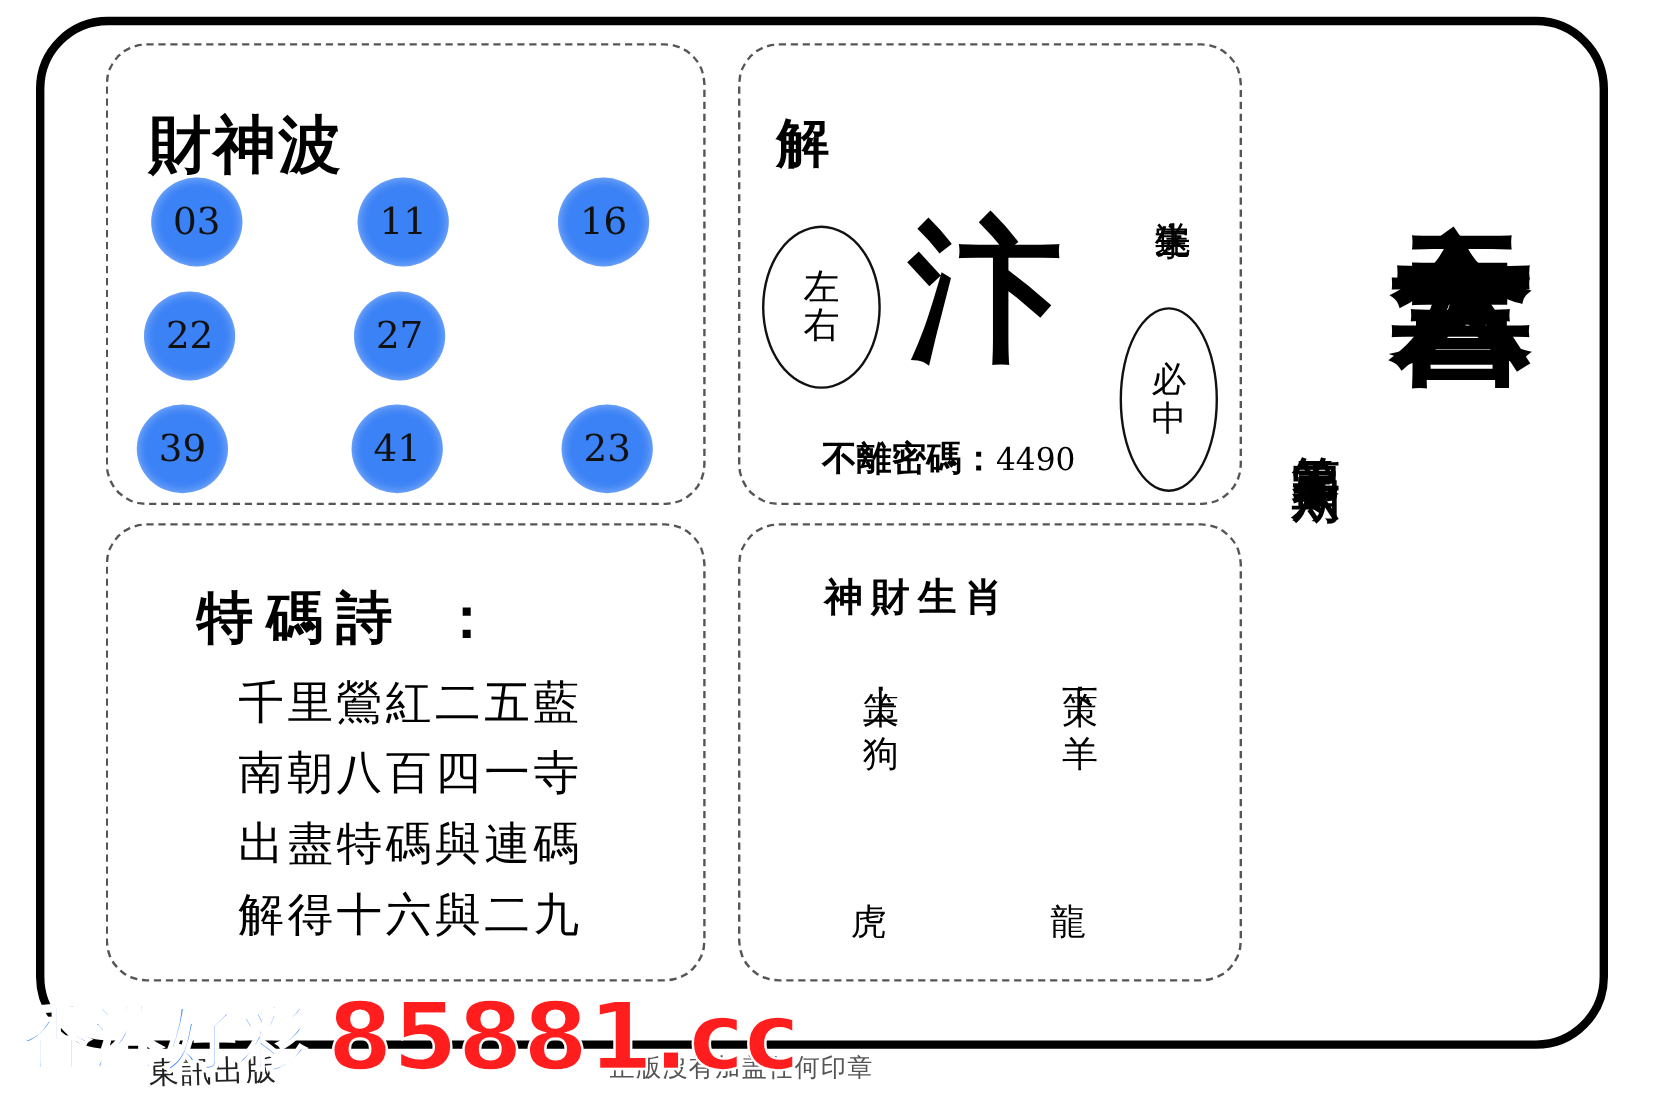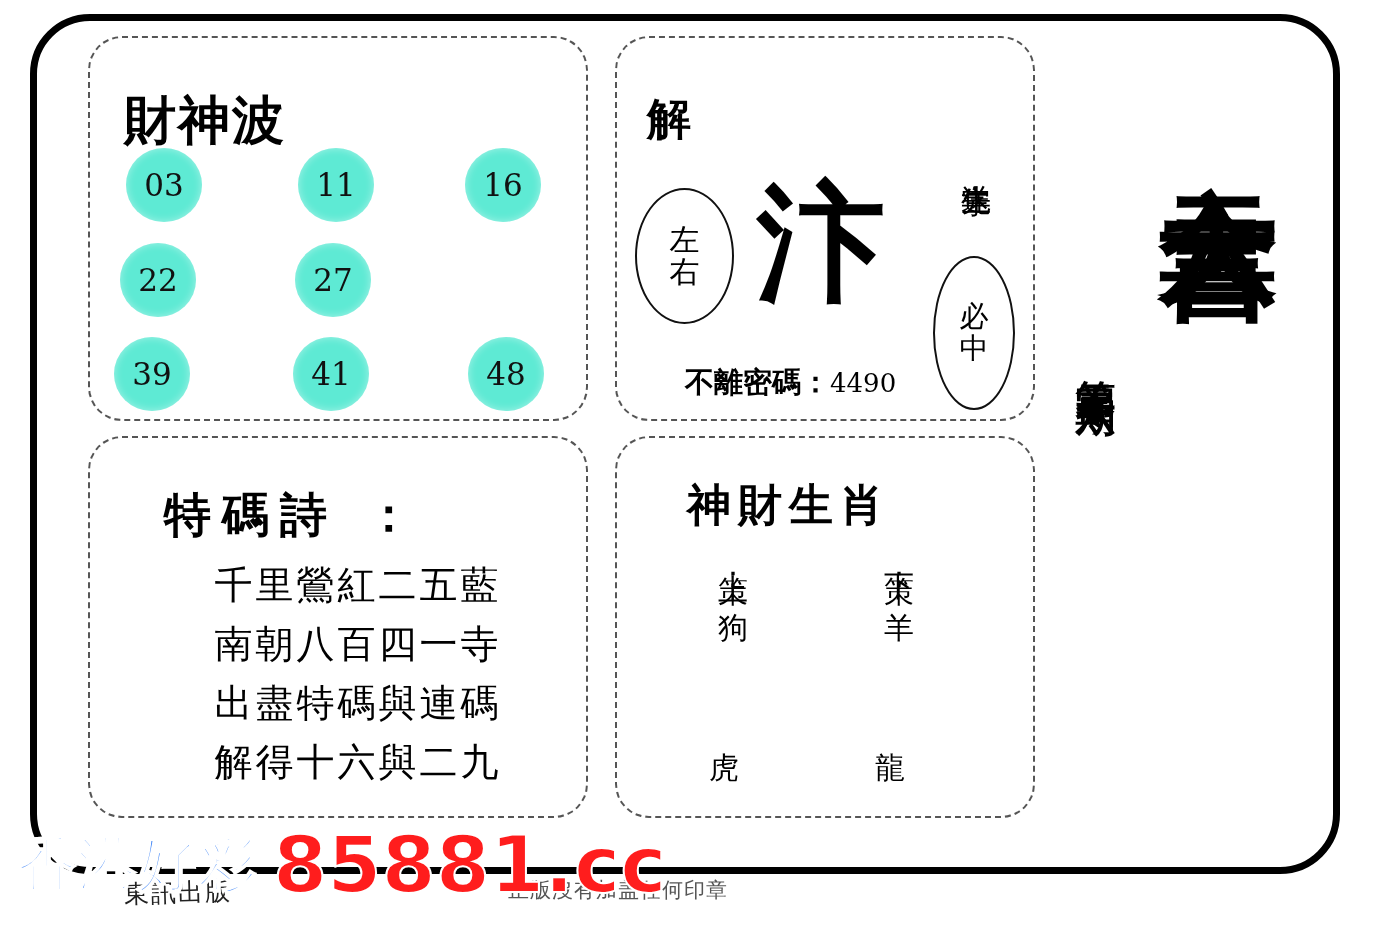--- a/index.html
+++ b/index.html
@@ -58,21 +58,21 @@
     left: 22px;
     top: 110px;
     width: 456px;
     height: 260px;
   }
   .ball {
     position: absolute;
     width: 76px;
     height: 74px;
     border-radius: 50%;
-    background: #5eead4;
+    background: #3b82f6;
     color: #111;
     display: flex;
     align-items: center;
     justify-content: center;
     font-size: 31px;
     font-family: "DejaVu Serif", serif;
     box-shadow: inset 0 0 9px rgba(255,255,255,0.45);
   }
   .ball.r0 { top: 0; }
   .ball.r1 { top: 95px; }
@@ -174,21 +174,21 @@
   .poem-title {
     position: absolute;
     left: 74px;
     top: 46px;
     font-size: 47px;
     font-weight: 700;
     letter-spacing: 11px;
   }
   .poem-lines {
     position: absolute;
-    left: 58px;
+    left: 42px;
     top: 118px;
     width: 420px;
   }
   .poem-line {
     font-size: 38px;
     letter-spacing: 3px;
     line-height: 1.55;
     text-align: center;
   }
 
@@ -196,21 +196,21 @@
   #panel-zodiac {
     left: 615px;
     top: 436px;
     width: 420px;
     height: 382px;
   }
   .zodiac-title {
     position: absolute;
     left: 70px;
     top: 38px;
-    font-size: 44px;
+    font-size: 32px;
     font-weight: 700;
     letter-spacing: 7px;
   }
   .zodiac-col {
     position: absolute;
     width: 44px;
     writing-mode: vertical-rl;
     font-size: 30px;
     line-height: 1.3;
     text-align: left;
@@ -307,21 +307,21 @@
 <div class="panel" id="panel-caishenbo">
   <div class="panel-title-cs">財神波</div>
   <div class="ball-grid">
     <div class="ball r0 c0">03</div>
     <div class="ball r0 c1">11</div>
     <div class="ball r0 c2">16</div>
     <div class="ball r1 c0">22</div>
     <div class="ball r1 c1">27</div>
     <div class="ball r2 c0">39</div>
     <div class="ball r2 c1">41</div>
-    <div class="ball r2 c2">48</div>
+    <div class="ball r2 c2">23</div>
   </div>
 </div>
 
 <div class="panel" id="panel-jie">
   <div class="jie-mark">解</div>
   <div class="oval-zuoyou">
     <span>左</span>
     <span>右</span>
   </div>
   <div class="big-char">汴</div>

